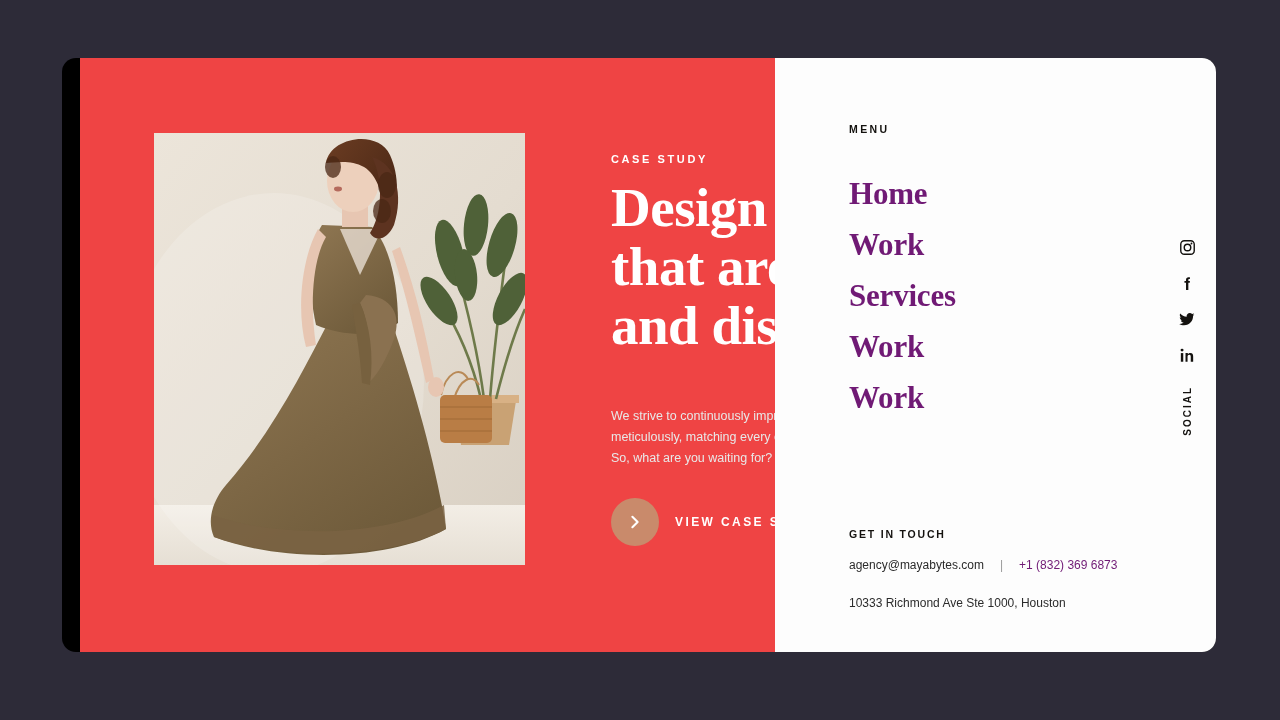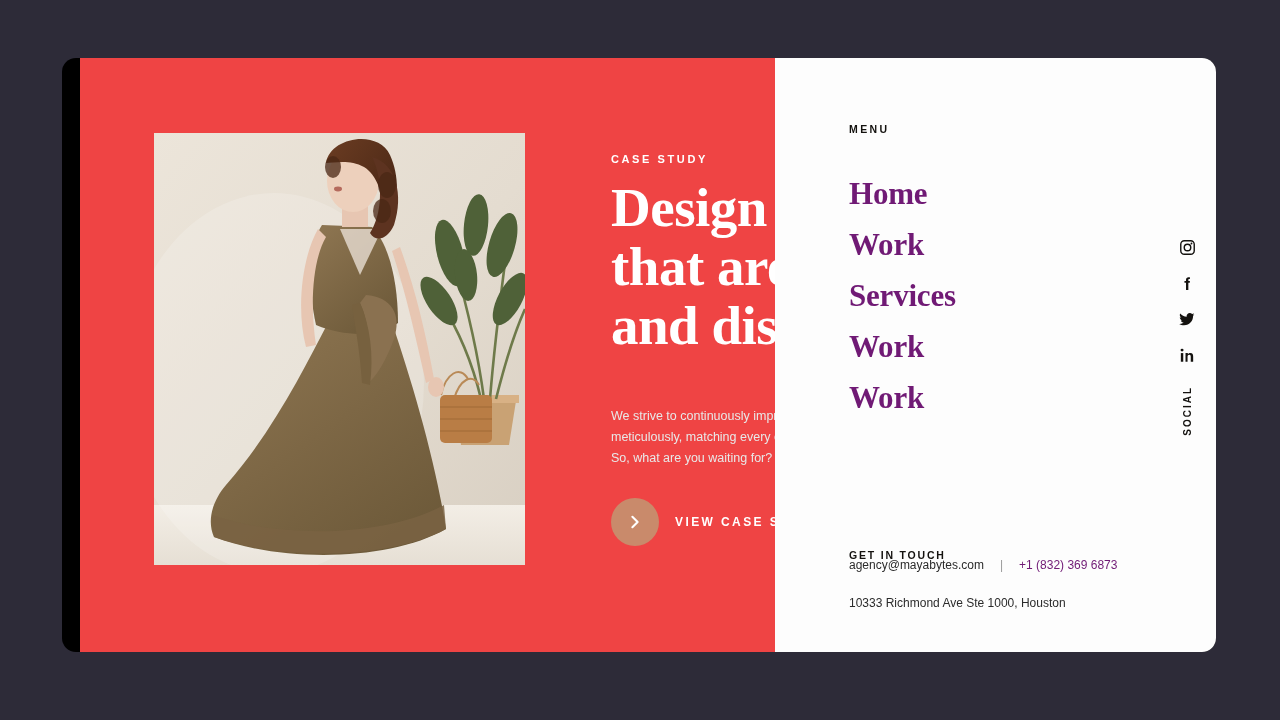--- a/index.html
+++ b/index.html
@@ -79,21 +79,21 @@
   .nav-item {
     display:block;
     font-family:"Liberation Serif", serif;
     font-weight:700; color:#701a75;
     font-size:31px; line-height:51px;
     letter-spacing:-0.2px;
     text-decoration:none;
   }
 
   .touch-label {
-    position:absolute; left:74px; top:491px;
+    position:absolute; left:74px; top:470px;
     font-size:10.5px; font-weight:700; color:#14120f;
     letter-spacing:1.8px; text-transform:uppercase;
   }
   .contact-row {
     position:absolute; left:74px; top:500px;
     display:flex; align-items:center;
     font-size:12px; color:#2b2b2b; white-space:nowrap;
   }
   .contact-sep { margin:0 16px; color:#9a9a9a; }
   .address {

